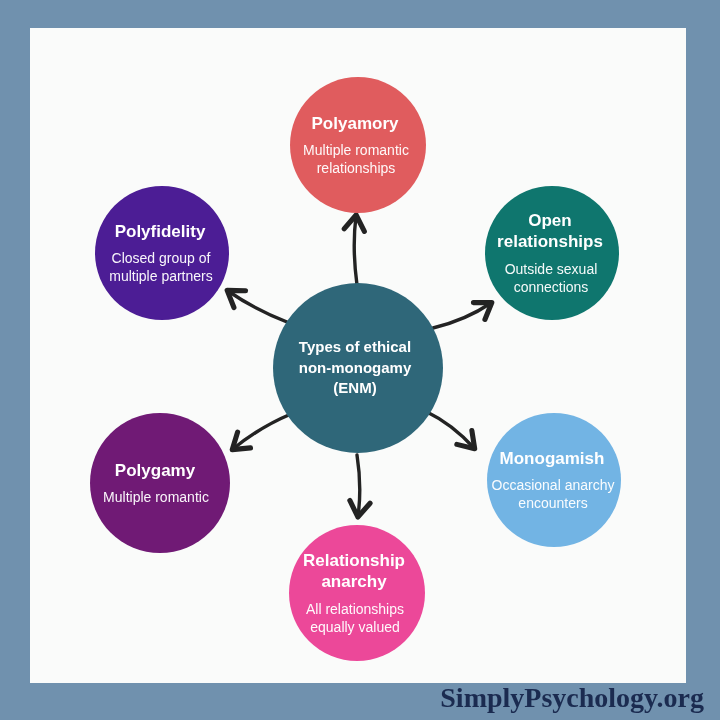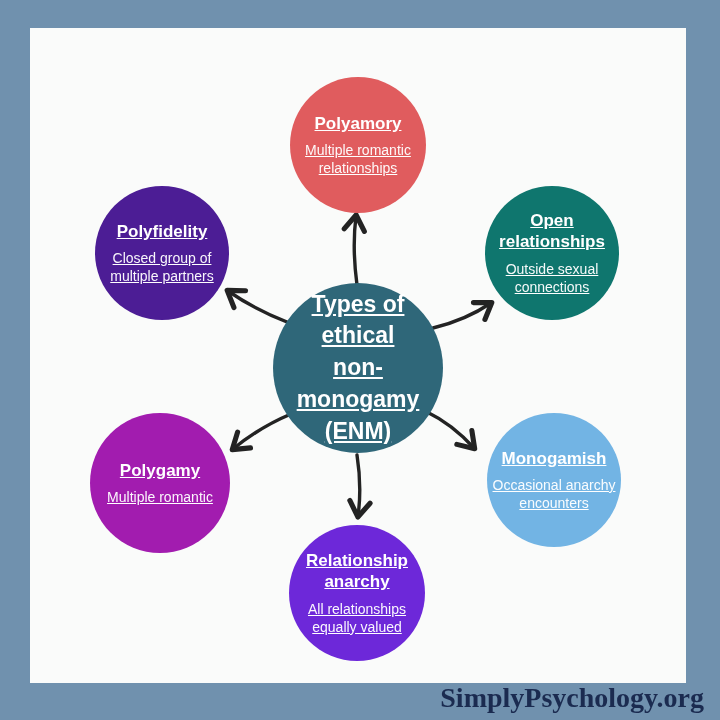--- a/index.html
+++ b/index.html
@@ -26,46 +26,44 @@
     top: 0;
     width: 720px;
     height: 720px;
     color: #232323;
   }
   .node {
     position: absolute;
     border-radius: 50%;
     display: flex;
     flex-direction: column;
-    align-items: center;
     justify-content: center;
     text-align: center;
     color: #ffffff;
-    text-decoration: underline;
   }
   .node .title {
     font-weight: bold;
     font-size: 17px;
     line-height: 1.25;
     width: 130px;
     margin-bottom: 7px;
   }
   .node .subtitle {
     font-size: 14px;
     line-height: 1.3;
     width: 132px;
     color: rgba(255,255,255,0.96);
   }
   .node-center {
     left: 273px; top: 283px;
     width: 170px; height: 170px;
   }
   .node-center .center-line {
     font-weight: bold;
-    font-size: 23px;
+    font-size: 15px;
     line-height: 1.38;
     width: 164px;
     text-align: center;
   }
   .node-polyamory    { left: 290px; top:  77px; width: 136px; height: 136px; }
   .node-open         { left: 485px; top: 186px; width: 134px; height: 134px; }
   .node-monogamish   { left: 487px; top: 413px; width: 134px; height: 134px; }
   .node-anarchy      { left: 289px; top: 525px; width: 136px; height: 136px; }
   .node-polygamy     { left:  90px; top: 413px; width: 140px; height: 140px; }
   .node-polyfidelity { left:  95px; top: 186px; width: 134px; height: 134px; }
@@ -115,26 +113,26 @@
   <div class="node node-open" style="background-color: #0f766e;">
     <div class="title">Open relationships</div>
     <div class="subtitle">Outside sexual connections</div>
   </div>
 
   <div class="node node-monogamish" style="background-color: rgb(114, 180, 228);">
     <div class="title">Monogamish</div>
     <div class="subtitle">Occasional anarchy encounters</div>
   </div>
 
-  <div class="node node-anarchy" style="background-color: #6d28d9;">
+  <div class="node node-anarchy" style="background-color: #ec4899;">
     <div class="title">Relationship anarchy</div>
     <div class="subtitle">All relationships equally valued</div>
   </div>
 
-  <div class="node node-polygamy" style="background-color: #a21caf;">
+  <div class="node node-polygamy" style="background-color: #701a75;">
     <div class="title">Polygamy</div>
     <div class="subtitle">Multiple romantic</div>
   </div>
 
   <div class="node node-polyfidelity" style="background-color: #4c1d95;">
     <div class="title">Polyfidelity</div>
     <div class="subtitle">Closed group of multiple partners</div>
   </div>
 
   <div class="watermark" style="color: rgb(27, 43, 80);">SimplyPsychology.org</div>

